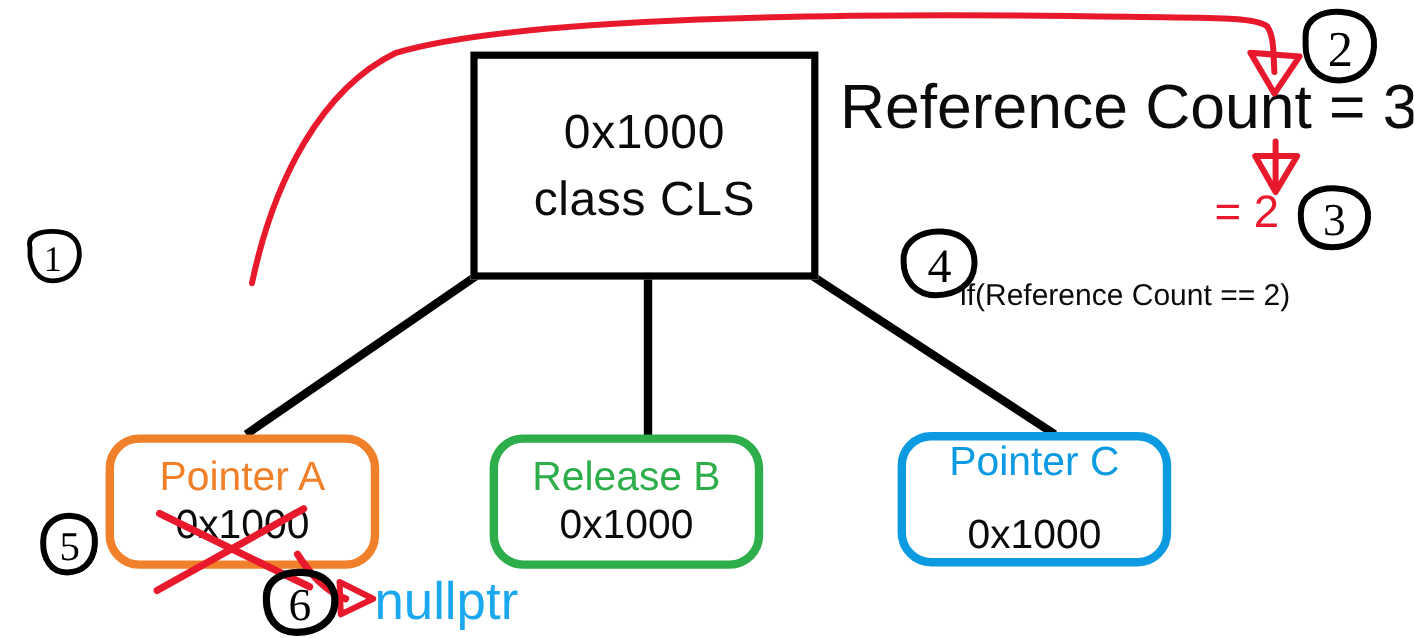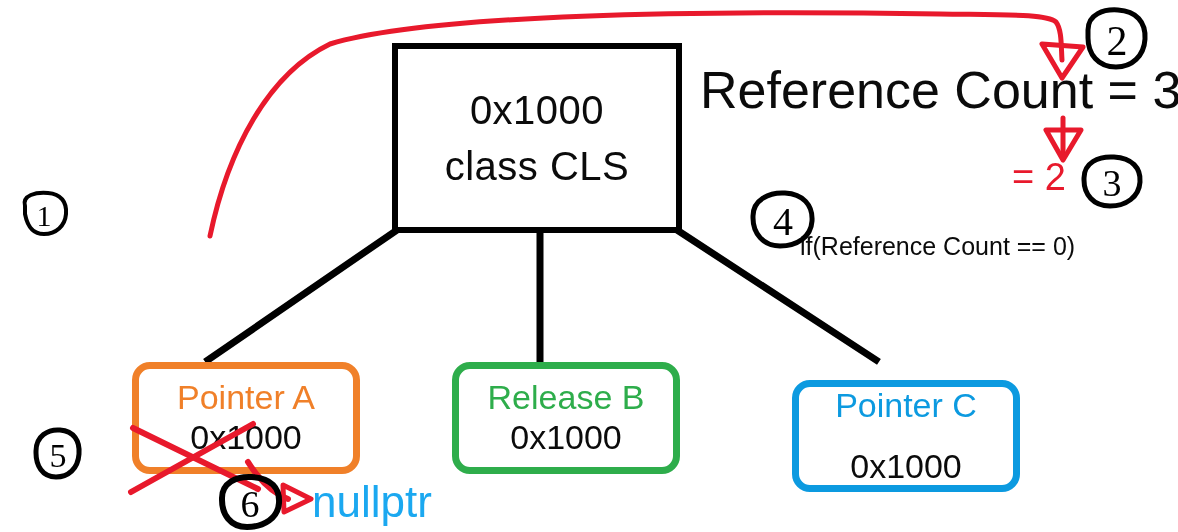--- a/index.html
+++ b/index.html
@@ -53,44 +53,43 @@
     font-size: 40px;
     color: #0b0b0b;
     letter-spacing: 0.5px;
     line-height: 1;
   }
 
   
   .ptr-box {
     width: 228px;
     height: 112px;
-    border-radius: 18px;
+    border-radius: 28px;
     border-style: solid;
     border-width: 7px;
     display: flex;
     flex-direction: column;
     align-items: center;
     justify-content: center;
     gap: 4px;
-    margin-left: 44px;
   }
   .ptr-box .ptr-title {
     font-size: 34px;
     line-height: 1.05;
   }
   .ptr-box .ptr-addr {
     font-size: 34px;
     color: #0b0b0b;
     line-height: 1.05;
   }
   #ptr-a { left: 88px;  top: 362px; border-color: #F08029; }
   #ptr-a .ptr-title { color: #F08029; }
   #ptr-b { left: 408px; top: 362px; border-color: #2EAD4B; }
   #ptr-b .ptr-title { color: #2EAD4B; }
-  #ptr-c { left: 748px; top: 380px; border-color: #0C9AE0; gap: 25px; }
+  #ptr-c { left: 748px; top: 360px; border-color: #0C9AE0; gap: 25px; }
   #ptr-c .ptr-title { color: #0C9AE0; }
 
   
   .txt {
     position: absolute;
     white-space: pre;
     z-index: 4;
     line-height: 1;
   }
   #refcount-text {
@@ -172,21 +171,21 @@
   </div>
 
   <div class="node ptr-box" id="ptr-c">
     <div class="ptr-title">Pointer C</div>
     <div class="ptr-addr">0x1000</div>
   </div>
 
   <div class="txt" id="refcount-text">Reference Count = 3</div>
   <div class="txt" id="refcount-new">= 2</div>
   <div class="txt" id="nullptr-text">nullptr</div>
-  <div class="txt" id="cond-if">if(Reference Count == 0)</div>
+  <div class="txt" id="cond-if">if(Reference Count == 2)</div>
 
   <svg class="layer ink-top" viewBox="0 0 1178 532">
 
     <path d="M 210,236 C 228,150 268,74 330,44 C 430,14 700,10 940,14 C 1010,15 1046,14 1056,22 C 1062,30 1061,46 1062,60" fill="none" stroke="#E8192C" stroke-width="5" stroke-linecap="round" stroke-linejoin="round"></path>
     <path d="M 1042,44 L 1083,47 L 1062,78 Z" fill="none" stroke="#E8192C" stroke-width="5" stroke-linejoin="round"></path>
 
     <line x1="1063" y1="118" x2="1063" y2="155" stroke="#E8192C" stroke-width="5" stroke-linecap="round"></line>
     <path d="M 1046,130 L 1081,130 L 1063,160 Z" fill="none" stroke="#E8192C" stroke-width="5" stroke-linejoin="round"></path>
 
     <line x1="133" y1="428" x2="258" y2="489" stroke="#E8192C" stroke-width="6" stroke-linecap="round"></line>

